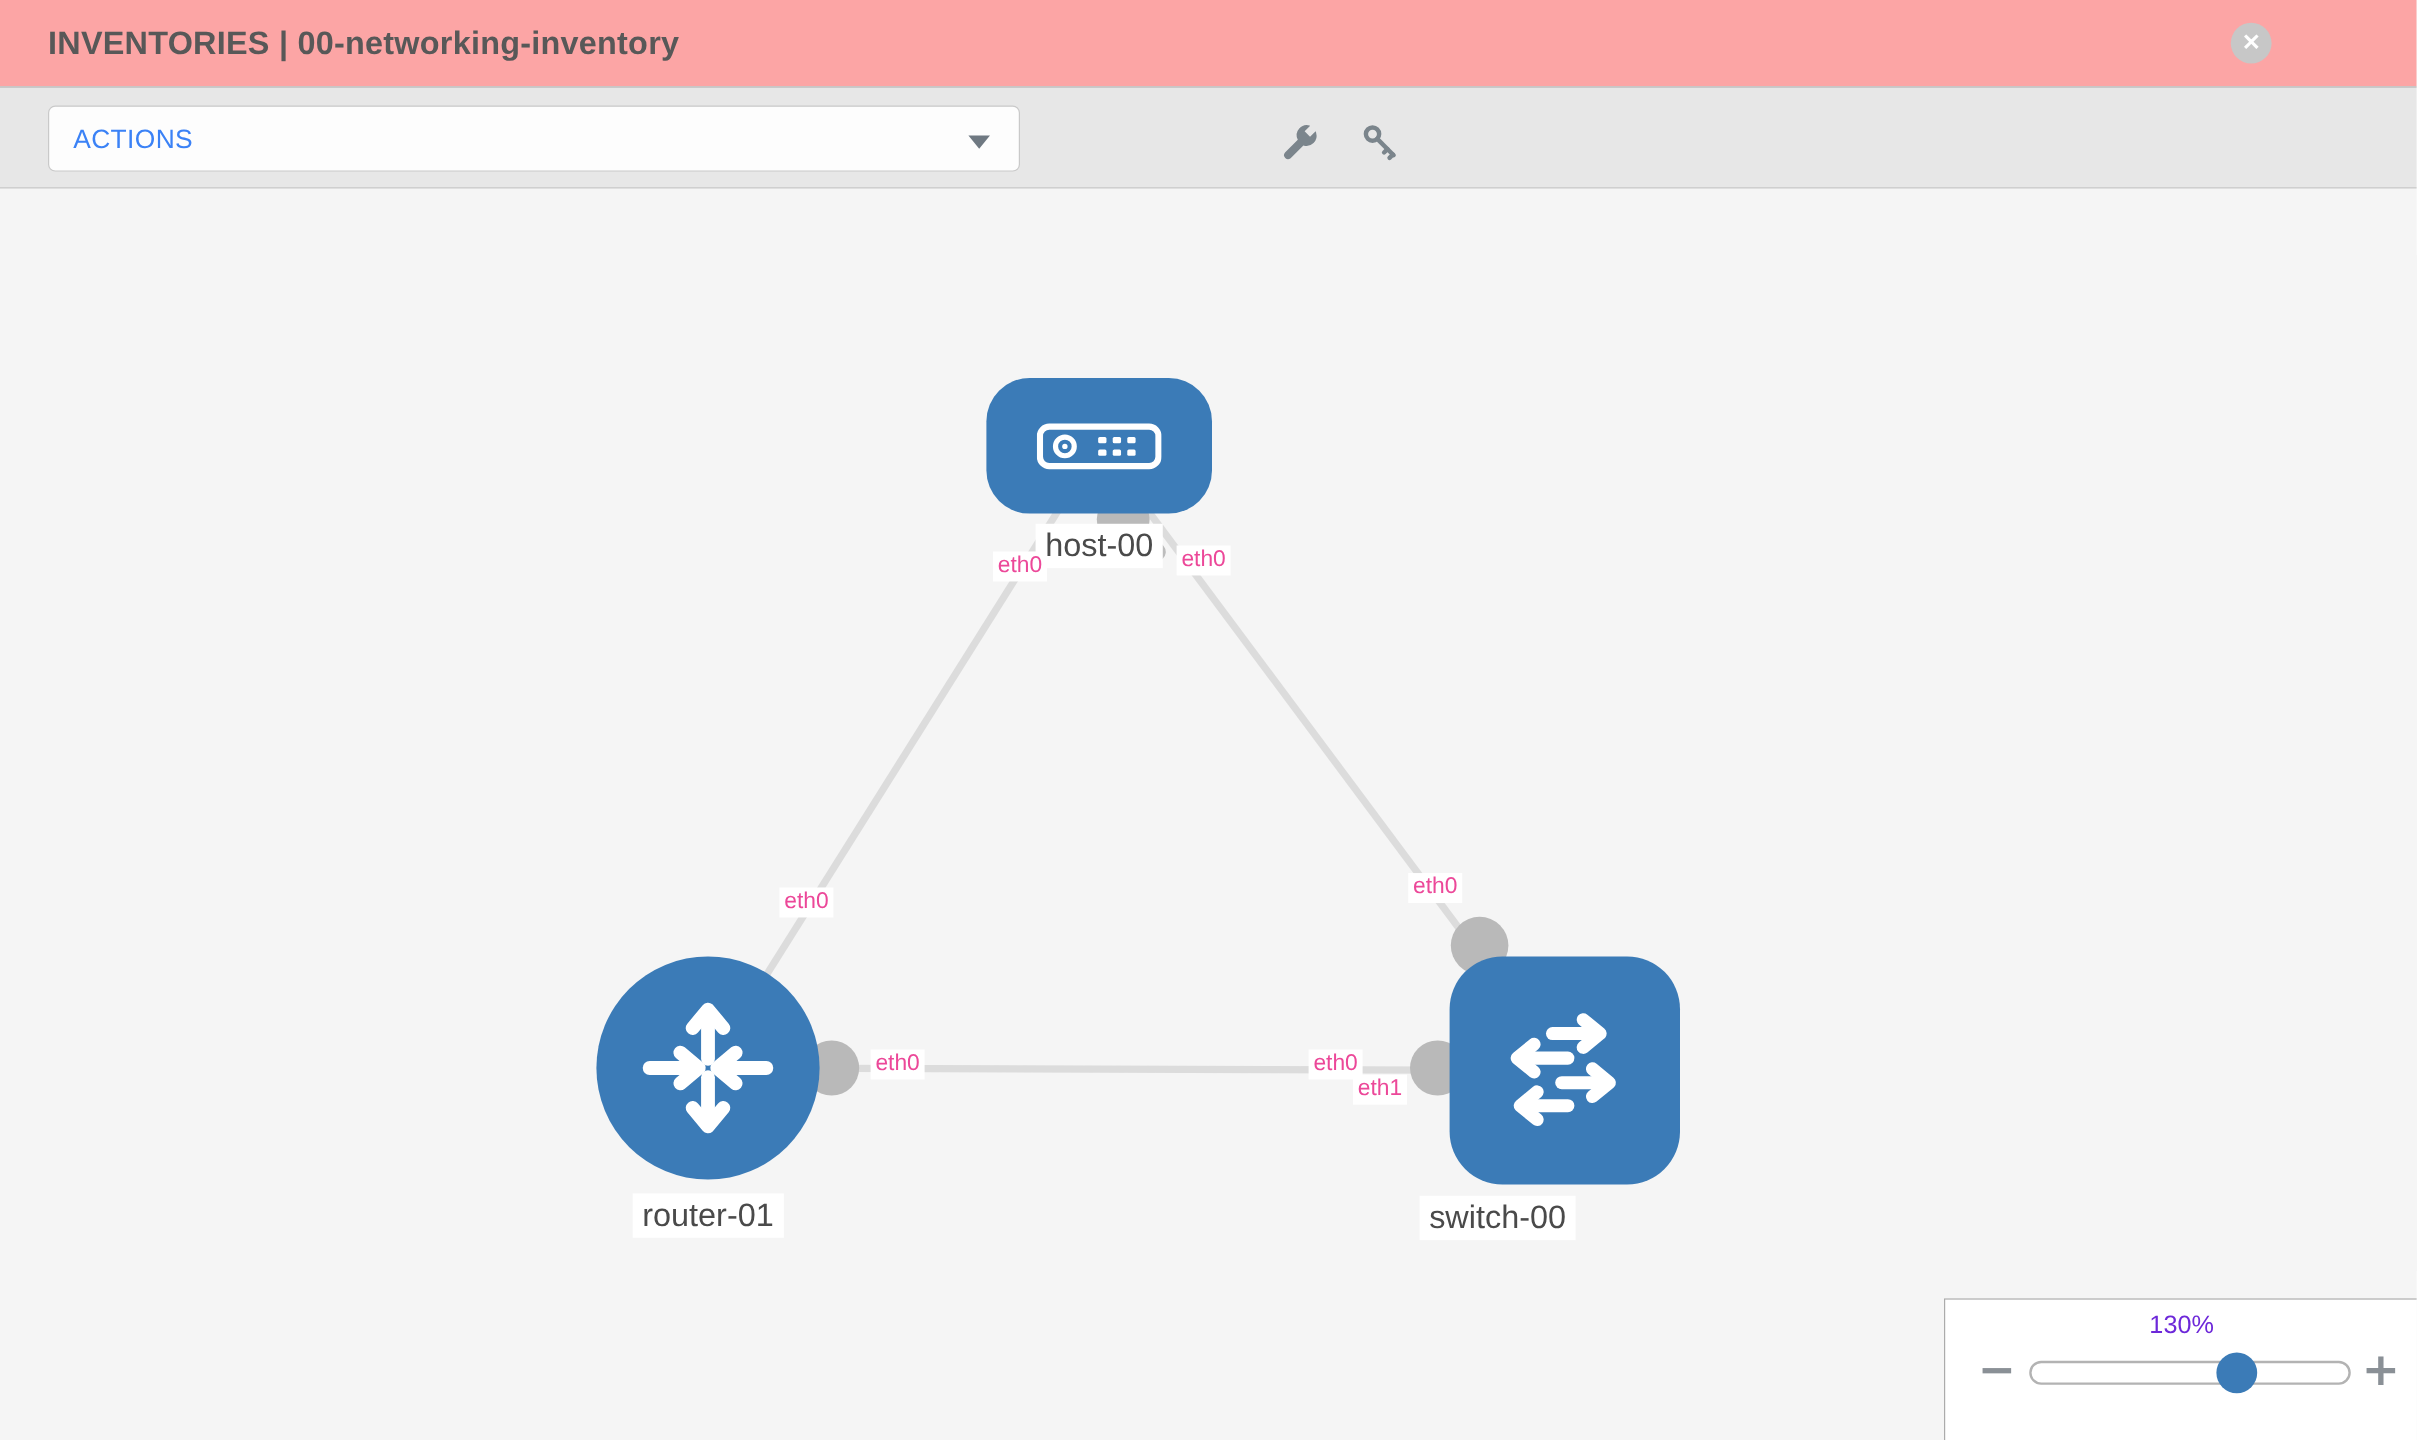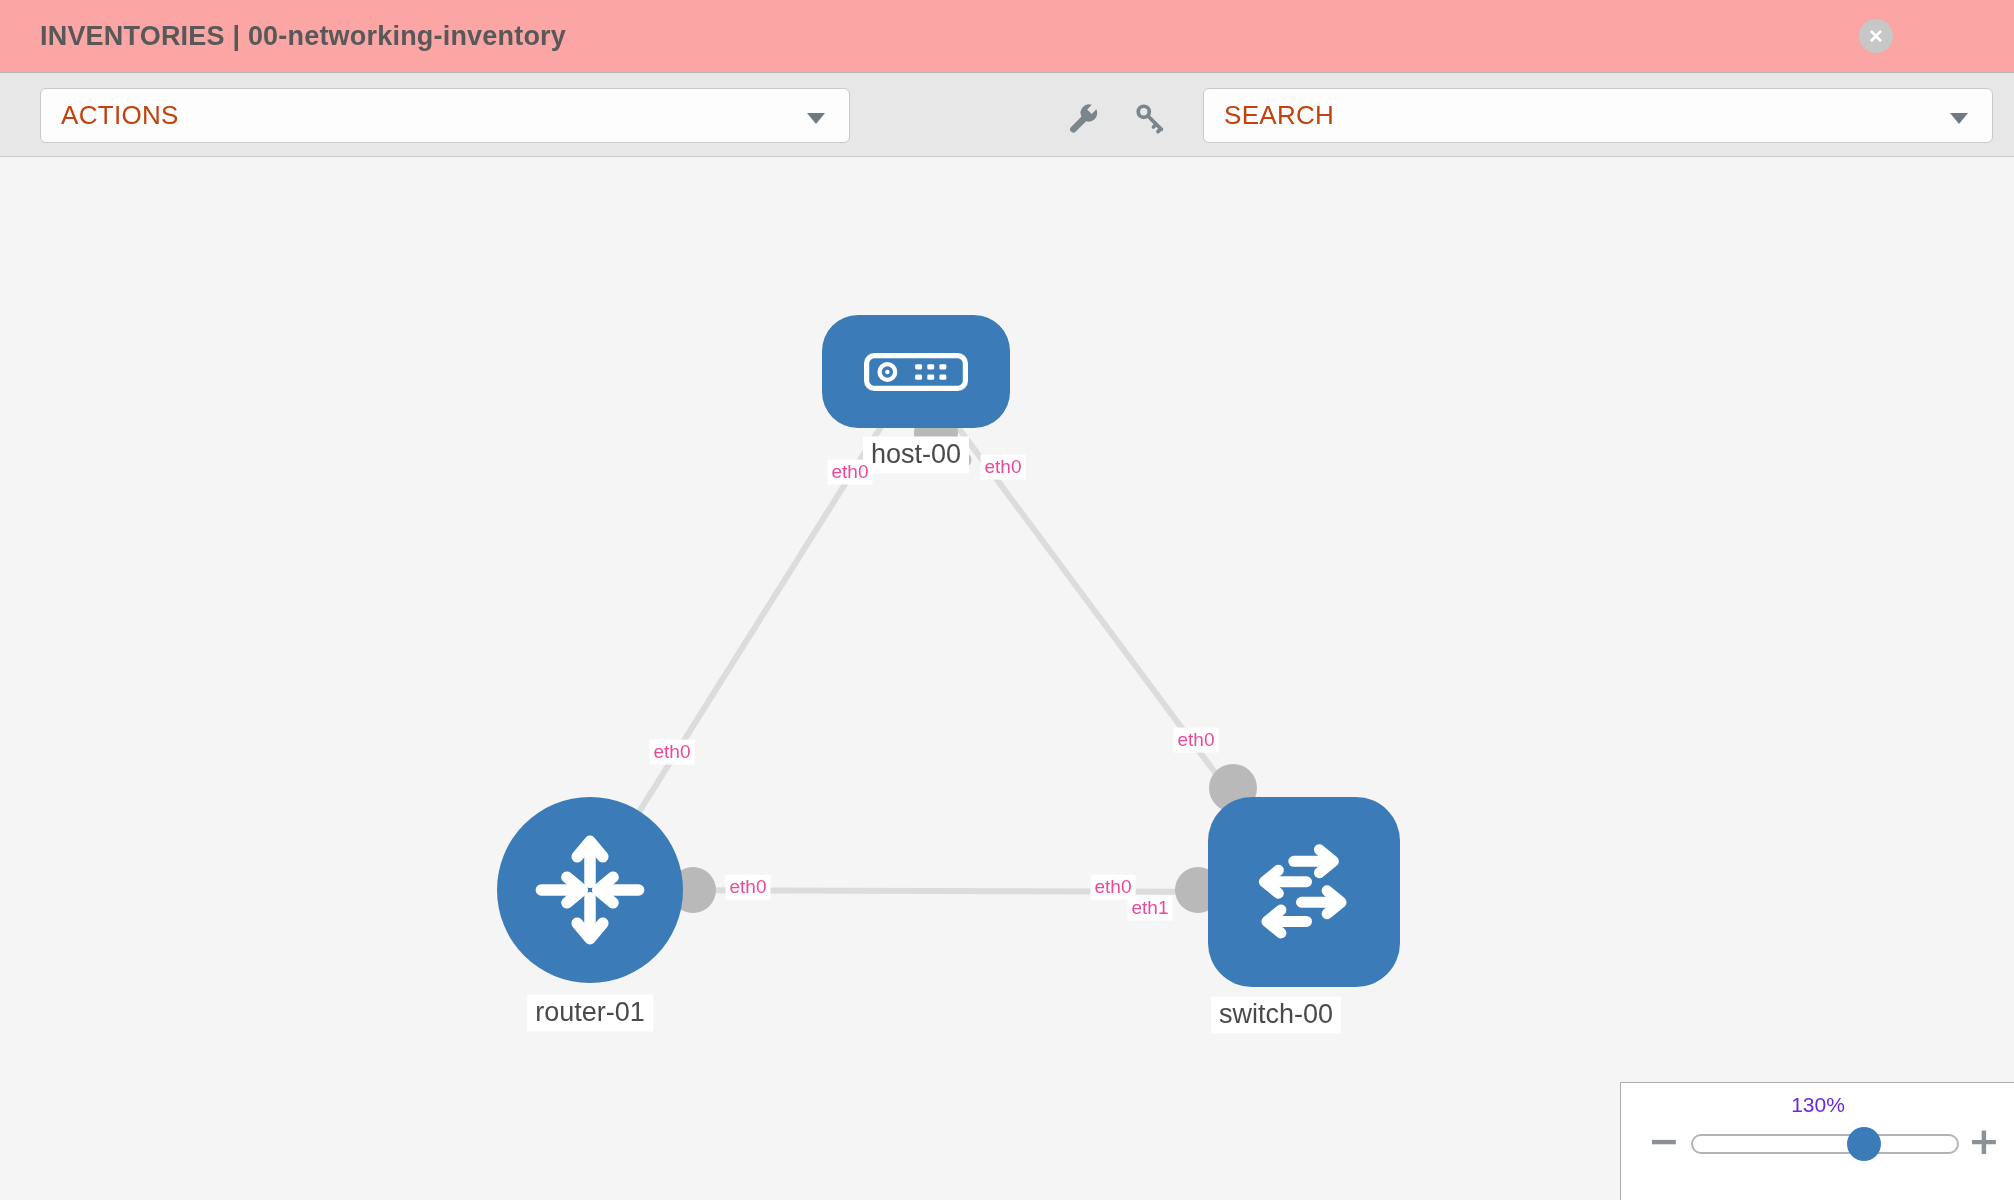--- a/index.html
+++ b/index.html
@@ -22,21 +22,21 @@
   .toolbar{
     position:absolute;left:0;top:72px;width:100%;height:85px;background:#e7e7e7;
     border-top:1px solid #b5b5b5;border-bottom:1px solid #c9c9c9;box-sizing:border-box;
   }
   .dropdown{
     position:absolute;top:15px;height:55px;background:#fdfdfd;border:1px solid #c9c9c9;
     border-radius:6px;box-sizing:border-box;cursor:pointer;
   }
   .dropdown .dd-label{
     position:absolute;left:20px;top:0;height:63px;line-height:53px;
-    font-size:26px;color:#c2410c;letter-spacing:.3px;
+    font-size:22px;color:#3b82f6;letter-spacing:.3px;
   }
   .dd-caret{
     position:absolute;right:24px;top:24px;width:0;height:0;
     border-left:9px solid transparent;border-right:9px solid transparent;
     border-top:11px solid #6f7982;
   }
   #actions-dd{left:40px;width:810px;}
   #search-dd{left:1203px;width:790px;}
   .tool-icon-btn{
     position:absolute;top:25px;width:40px;height:40px;display:flex;
@@ -50,21 +50,21 @@
   .node{position:absolute;background:#3b7bb7;display:flex;align-items:center;justify-content:center;cursor:pointer;}
   #node-host{left:822px;top:157px;width:188px;height:113px;border-radius:36px;}
   #node-router{left:497px;top:639px;width:186px;height:186px;border-radius:50%;}
   #node-switch{left:1208px;top:639px;width:192px;height:190px;border-radius:44px;}
   .node-label{
     position:absolute;transform:translate(-50%,-50%);background:#ffffff;
     color:#4a4a4a;font-size:27px;padding:3px 8px;white-space:nowrap;line-height:1.15;
   }
   #label-host{left:916px;top:297px;}
   #label-router{left:590px;top:855px;}
-  #label-switch{left:1276px;top:857px;}
+  #label-switch{left:1248px;top:857px;}
   .iface-label{
     position:absolute;transform:translate(-50%,-50%);background:#ffffff;
     color:#ec4899;font-size:19px;padding:2px 4px;white-space:nowrap;line-height:1.1;
   }
   #if-l1-host{left:850px;top:314px;}
   #if-l2-host{left:1003px;top:309px;}
   #if-l1-router{left:672px;top:594px;}
   #if-l2-switch{left:1196px;top:582px;}
   #if-l3-router{left:748px;top:729px;}
   #if-l3-switch-under{left:1113px;top:729px;z-index:1;}
@@ -119,24 +119,20 @@
     </div>
     <div class="tool-icon-btn" id="key-btn">
       <svg width="34" height="34" viewBox="0 0 24 24" fill="none" stroke="#7b858c" stroke-width="2.6" stroke-linecap="round">
         <circle cx="7.6" cy="7.6" r="3.9"></circle>
         <path d="M10.4 10.4 L20 20"></path>
         <path d="M16.4 16.4 L14.4 18.4"></path>
         <path d="M19.6 19.6 L17.6 21.6"></path>
       </svg>
     </div>
 
-    <div class="dropdown" id="search-dd">
-      <span class="dd-label">SEARCH</span>
-      <span class="dd-caret"></span>
-    </div>
   </div>
 
   <div class="canvas">
 
     <svg class="links" width="2014" height="1042" viewBox="0 0 2014 1042">
 
       <line x1="916" y1="213" x2="590" y2="732" stroke="#dcdcdc" stroke-width="6"></line>
       <line x1="916" y1="213" x2="1304" y2="734" stroke="#dcdcdc" stroke-width="6"></line>
       <line x1="590" y1="732" x2="1304" y2="734" stroke="#dcdcdc" stroke-width="6"></line>
 

